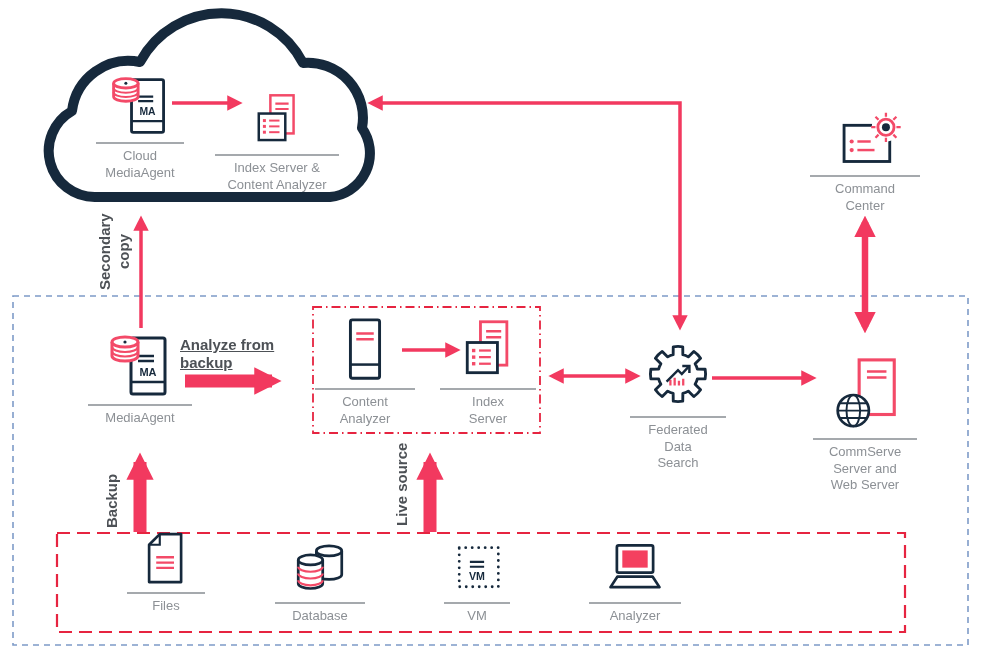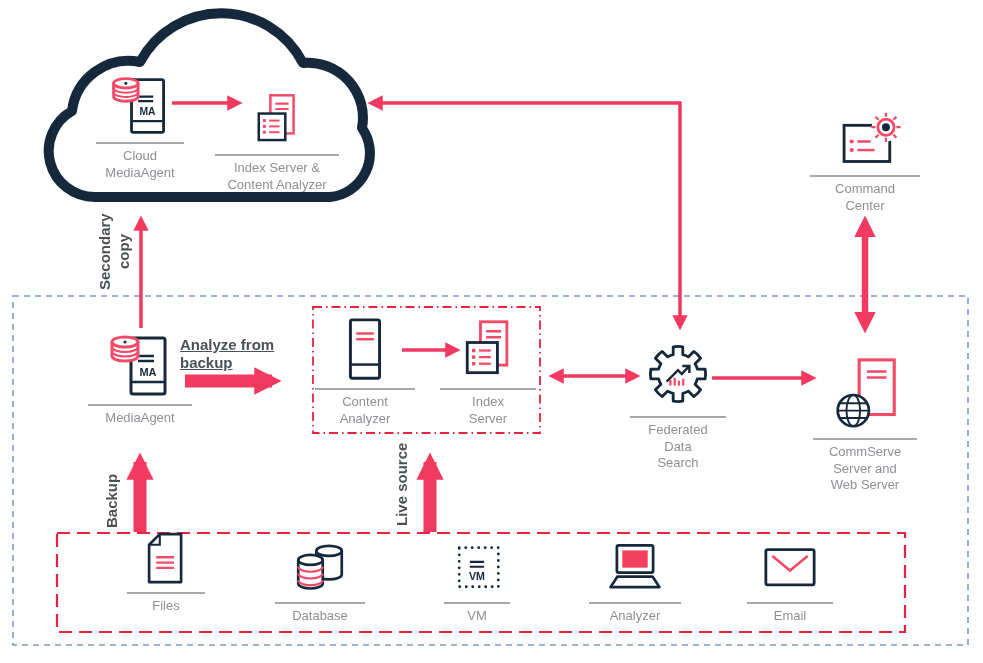--- a/index.html
+++ b/index.html
@@ -207,28 +207,20 @@
   <div class="node" style="left:573px;top:540px;width:124px;">
     <svg width="78" height="58" viewBox="0 0 84 64">
       <rect x="22" y="6" width="40" height="30" rx="2" fill="#fff" stroke="#16293C" stroke-width="3"></rect>
       <rect x="28" y="11.5" width="28" height="19" fill="#F4405F"></rect>
       <path d="M15 52 L22.5 40.5 H61.5 L69 52 Z" fill="#fff" stroke="#16293C" stroke-width="3" stroke-linejoin="round"></path>
     </svg>
     <div class="sep" style="width:92px;"></div>
     <div class="nlabel">Analyzer</div>
   </div>
 
-  <div class="node" style="left:728px;top:542px;width:124px;">
-    <svg width="78" height="56" viewBox="0 0 84 60">
-      <rect x="16" y="8" width="52" height="38" rx="2" fill="#fff" stroke="#16293C" stroke-width="3"></rect>
-      <path d="M23 15 L42 30.5 L61 15" fill="none" stroke="#F34A68" stroke-width="2.8"></path>
-    </svg>
-    <div class="sep" style="width:86px;"></div>
-    <div class="nlabel">Email</div>
-  </div>
 
   <div class="vlabel" style="left:96px;top:204px;height:86px;">Secondary
 copy</div>
   <div class="flabel" style="left:180px;top:336px;width:112px;text-decoration:underline;">Analyze from
 backup</div>
   <div class="vlabel" style="left:103px;top:468px;height:60px;">Backup</div>
   <div class="vlabel" style="left:393px;top:438px;height:88px;">Live source</div>
 
 </div>
 

